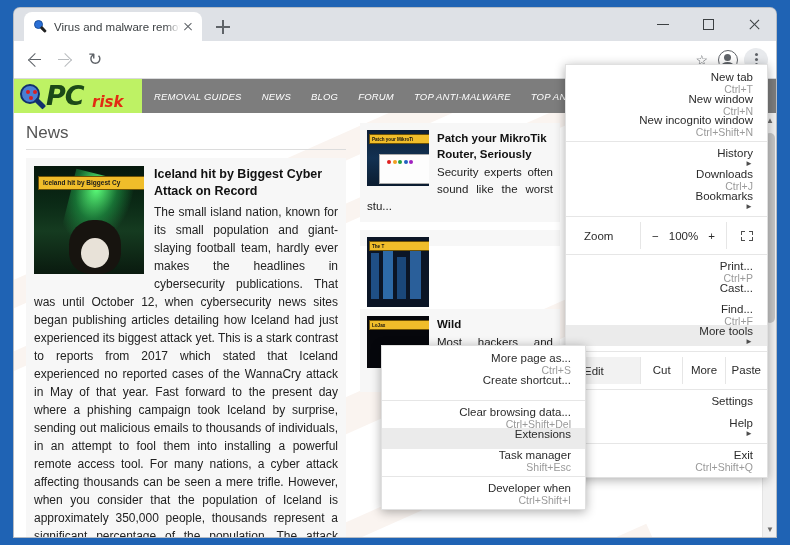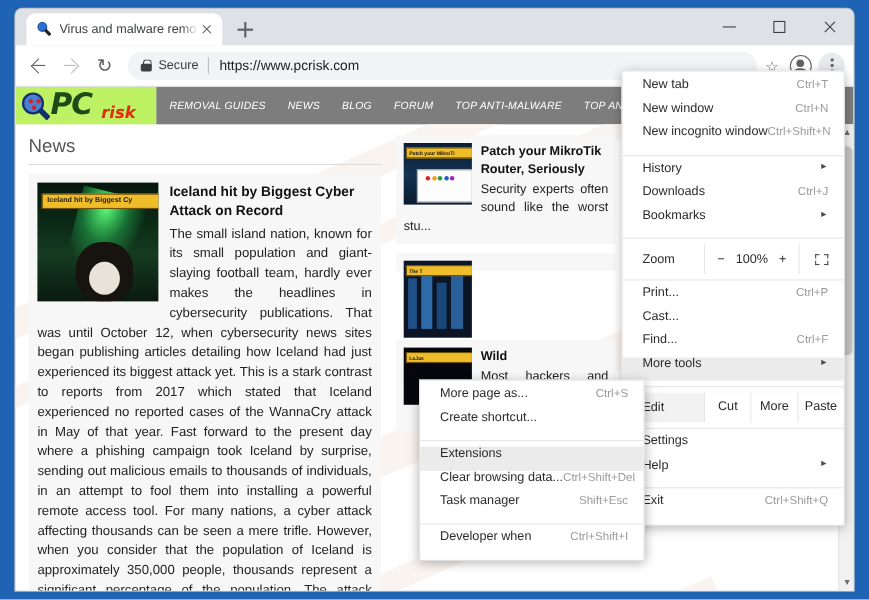--- a/index.html
+++ b/index.html
@@ -235,22 +235,22 @@
   #pagescroll .arw{ position:absolute; left:0; width:14px;height:15px; color:#6b6b6b; font-size:8px; text-align:center; line-height:15px;}
   #pagescroll .arw.up{ top:0;} #pagescroll .arw.dn{ bottom:0;}
 
   
   #chrome-menu{
     position:absolute; right:8px; top:56px; width:203px; background:#fff;
     box-shadow:0 2px 10px rgba(0,0,0,.32); padding:6px 0; z-index:40;
     border:1px solid #e0e0e0;
   }
   .mi{
-    height:21.5px; display:flex; align-items:flex-start; padding:0 14px 0 18px;
-    font-size:11.5px; color:#2b2b2b; cursor:pointer; white-space:nowrap;
+    height:21.5px; display:flex; align-items:flex-end; padding:0 14px 0 18px;
+    font-size:11.5px; color:#2b2b2b; cursor:pointer; white-space:nowrap;flex-direction:column;
   }
   .mi.sel{ background:#ebebeb; }
   .mi .sc{ margin-left:auto; color:#9a9a9a; font-size:10.5px; }
   .mi .car{ margin-left:auto; color:#4d4d4d; font-size:8px; }
   .msep{ height:1px; background:#e6e6e6; margin:5px 0; }
   .zoomrow{ display:flex; align-items:center; height:27px; font-size:11.5px; color:#2b2b2b; }
   .zoomrow .lbl{ padding-left:18px; width:74px; }
   .zoomrow .zsep{ width:1px;height:27px;background:#e6e6e6;}
   .zoomrow .mid{ flex:1; display:flex; align-items:center; justify-content:center; gap:10px;}
   .zoomrow .mid span{ cursor:pointer; }
@@ -299,26 +299,20 @@
           <i class="wb-cl b"></i>
           <i class="wb-cl c"></i>
         </div>
     </div>
   </div>
 
   <div id="toolbar">
     <div class="navbtn arrow-l"></div>
     <div class="navbtn arrow-r"></div>
     <div class="navbtn reload">↻</div>
-    <div id="omnibox">
-      <span class="lock"></span>
-      <span class="secure-txt">Secure</span>
-      <span class="om-sep"></span>
-      <span class="url">https://www.pcrisk.com</span>
-    </div>
     <span class="star">☆</span>
     <span class="avatar"></span>
     <div id="kebab">
         <i></i>
         <i></i>
         <i></i>
       </div>
   </div>
 
   <div id="viewport">
@@ -452,27 +446,27 @@
     <div id="submenu">
       <div class="mi">
         <span>More page as...</span>
         <span class="sc">Ctrl+S</span>
       </div>
       <div class="mi">
         <span>Create shortcut...</span>
         <span class="sc"></span>
       </div>
       <div class="msep"></div>
+      <div class="mi">
+        <span>Clear browsing data...</span>
+        <span class="sc">Ctrl+Shift+Del</span>
+      </div>
       <div class="mi sel">
         <span>Extensions</span>
         <span class="sc"></span>
-      </div>
-      <div class="mi">
-        <span>Clear browsing data...</span>
-        <span class="sc">Ctrl+Shift+Del</span>
       </div>
       <div class="mi">
         <span>Task manager</span>
         <span class="sc">Shift+Esc</span>
       </div>
       <div class="msep"></div>
       <div class="mi">
         <span>Developer when</span>
         <span class="sc">Ctrl+Shift+I</span>
       </div>

